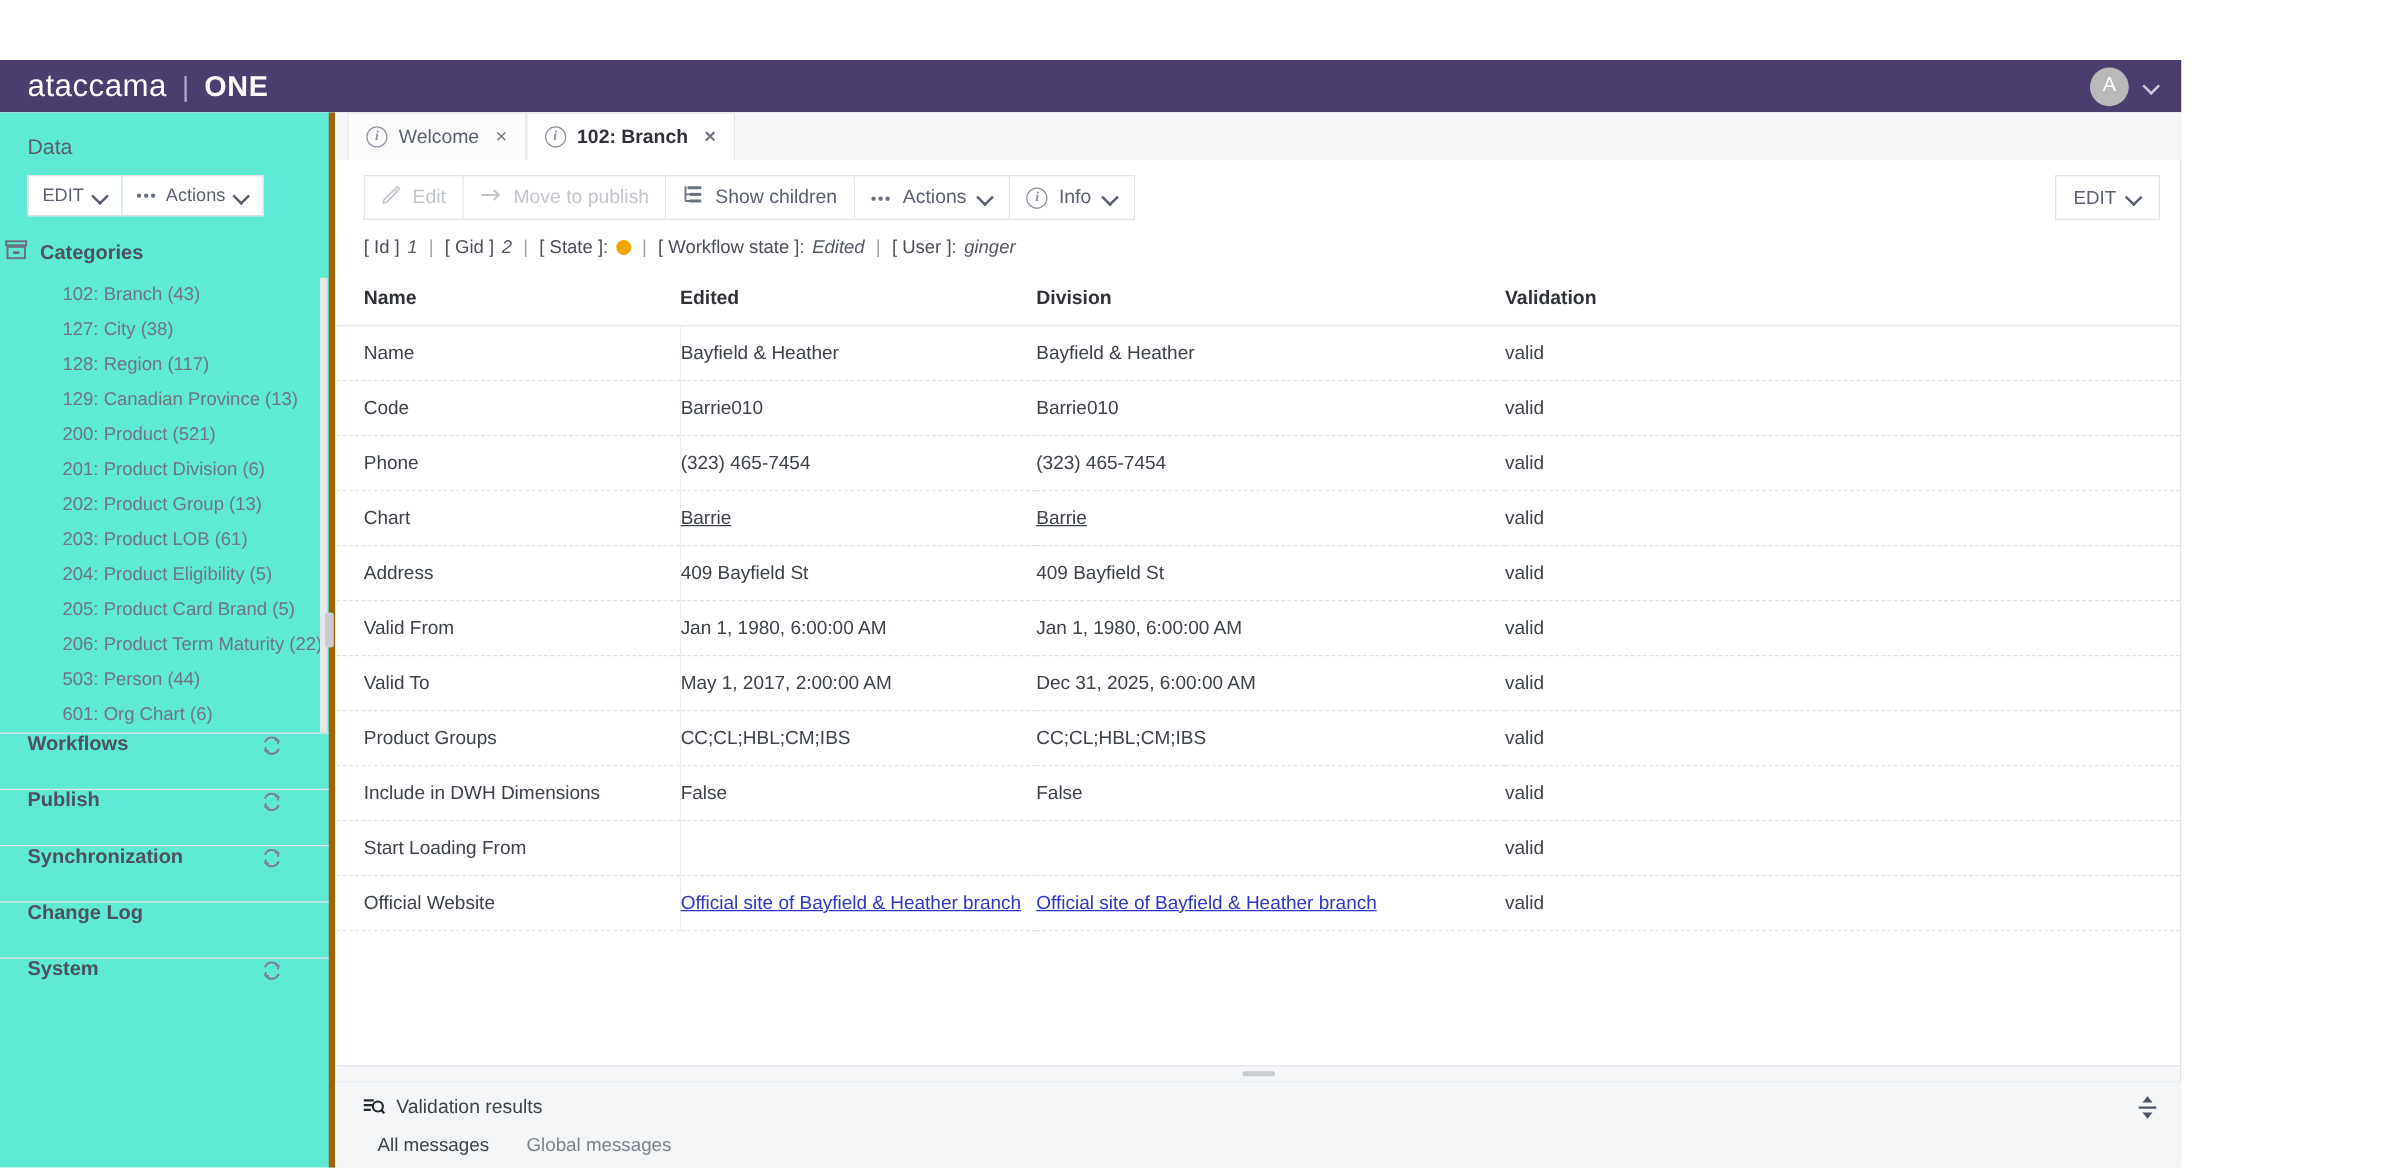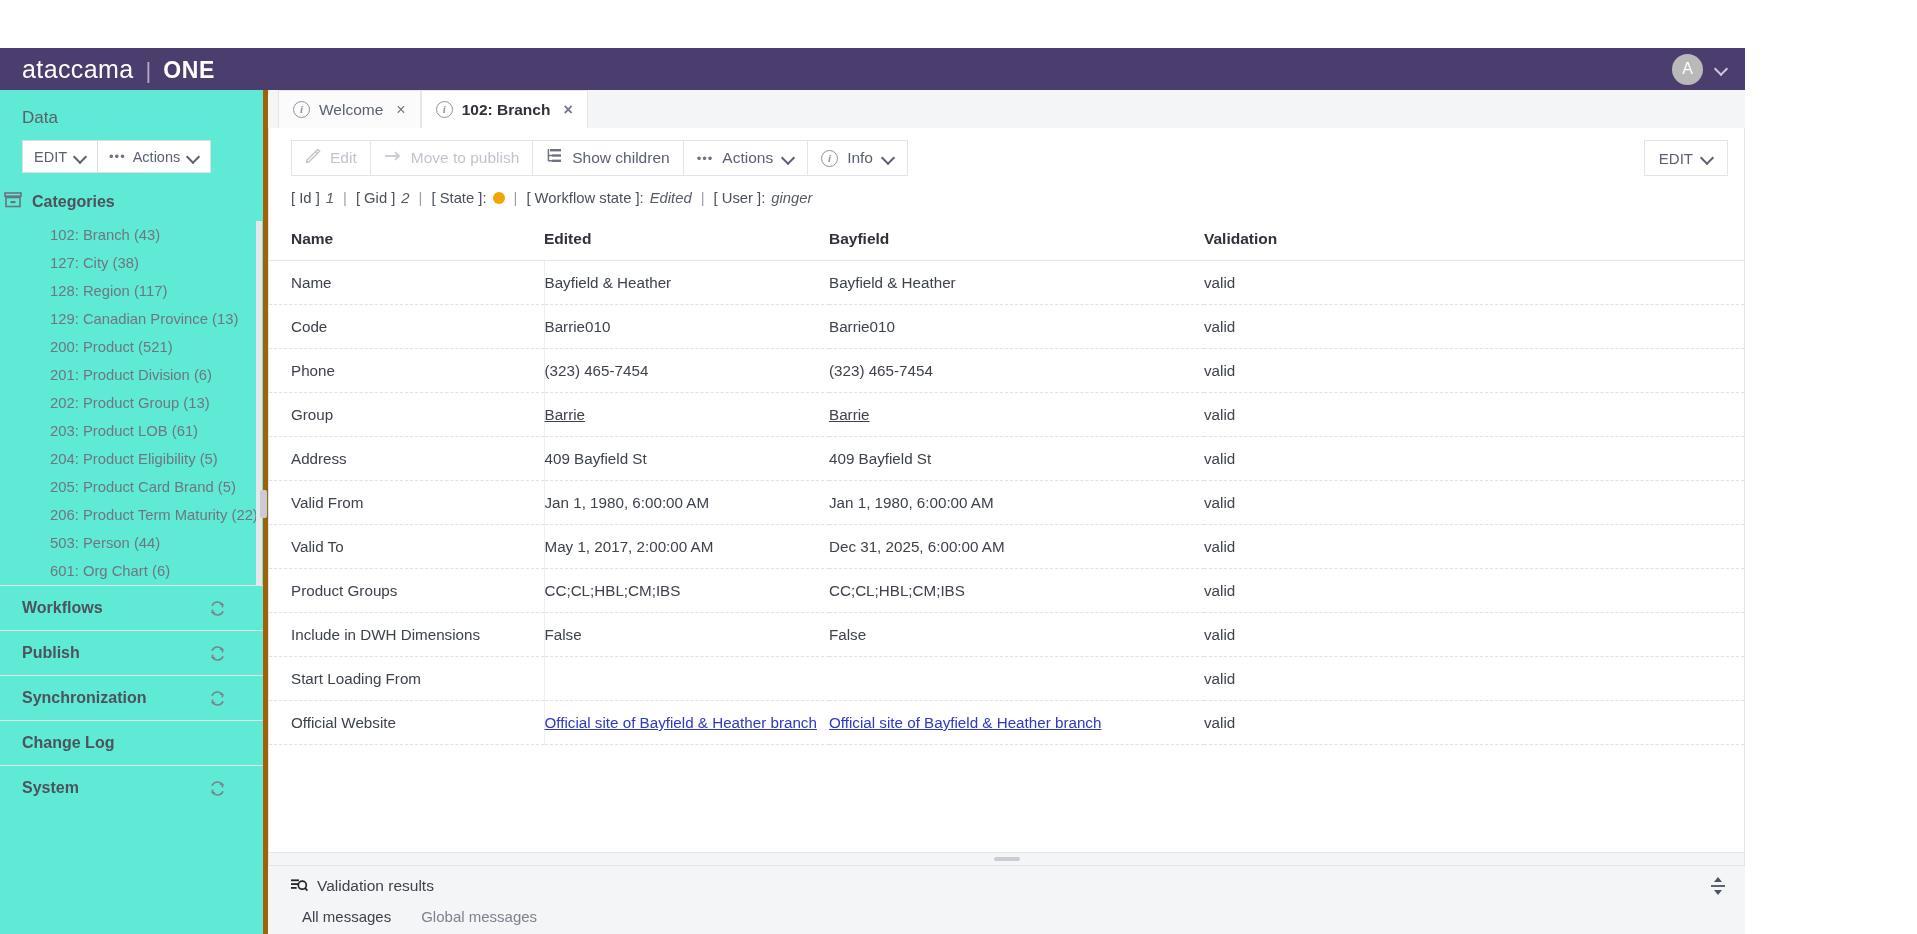--- a/index.html
+++ b/index.html
@@ -69,21 +69,21 @@
   .sb-leaf {
     padding: 6px 22px 6px 50px;
     font-size: 14.8px; color: #6f7682; cursor: pointer; white-space: nowrap;
   }
   .sb-scroll-thumb {
     position: absolute; right: 1px; top: 0; width: 6px; height: 100%;
     background: #e5e7ea;
   }
   .sb-bottom-item {
     border-top: 1px solid #e2e4e8;
-    height: 45px; display: flex; align-items: center; justify-content: space-between;
+    height: 45px; display: flex; justify-content: space-between;
     padding: 0 36px 0 22px;
     font-size: 16px; color: #4d525c; font-weight: 600; cursor: pointer;
   }
   .sync-ico { color: #7b828d; display: flex; }
 
   
   .sb-handle {
     position: absolute; right: -4px; top: 400px;
     width: 7px; height: 28px; background: #c9ccd1; border-radius: 2px;
   }
@@ -398,21 +398,21 @@
             <colgroup>
               <col class="c-name">
                 <col class="c-edited">
                 <col class="c-conf">
                 <col class="c-valid">
             </colgroup>
             <thead>
               <tr id="headRow">
                   <th class="pad-name">Name</th>
                   <th>Edited</th>
-                  <th>Bayfield</th>
+                  <th>Division</th>
                   <th>Validation</th>
                 </tr>
             </thead>
             <tbody id="bodyRows">
                 <tr>
                   <td class="name-cell pad-name">Name</td>
                   <td>Bayfield &amp; Heather</td>
                   <td>Bayfield &amp; Heather</td>
                   <td>valid</td>
                 </tr>
@@ -422,21 +422,21 @@
                   <td>Barrie010</td>
                   <td>valid</td>
                 </tr>
                 <tr>
                   <td class="name-cell pad-name">Phone</td>
                   <td>(323) 465-7454</td>
                   <td>(323) 465-7454</td>
                   <td>valid</td>
                 </tr>
                 <tr>
-                  <td class="name-cell pad-name">Group</td>
+                  <td class="name-cell pad-name">Chart</td>
                   <td><span class="ref-link">Barrie</span></td>
                   <td><span class="ref-link">Barrie</span></td>
                   <td>valid</td>
                 </tr>
                 <tr>
                   <td class="name-cell pad-name">Address</td>
                   <td>409 Bayfield St</td>
                   <td>409 Bayfield St</td>
                   <td>valid</td>
                 </tr>

